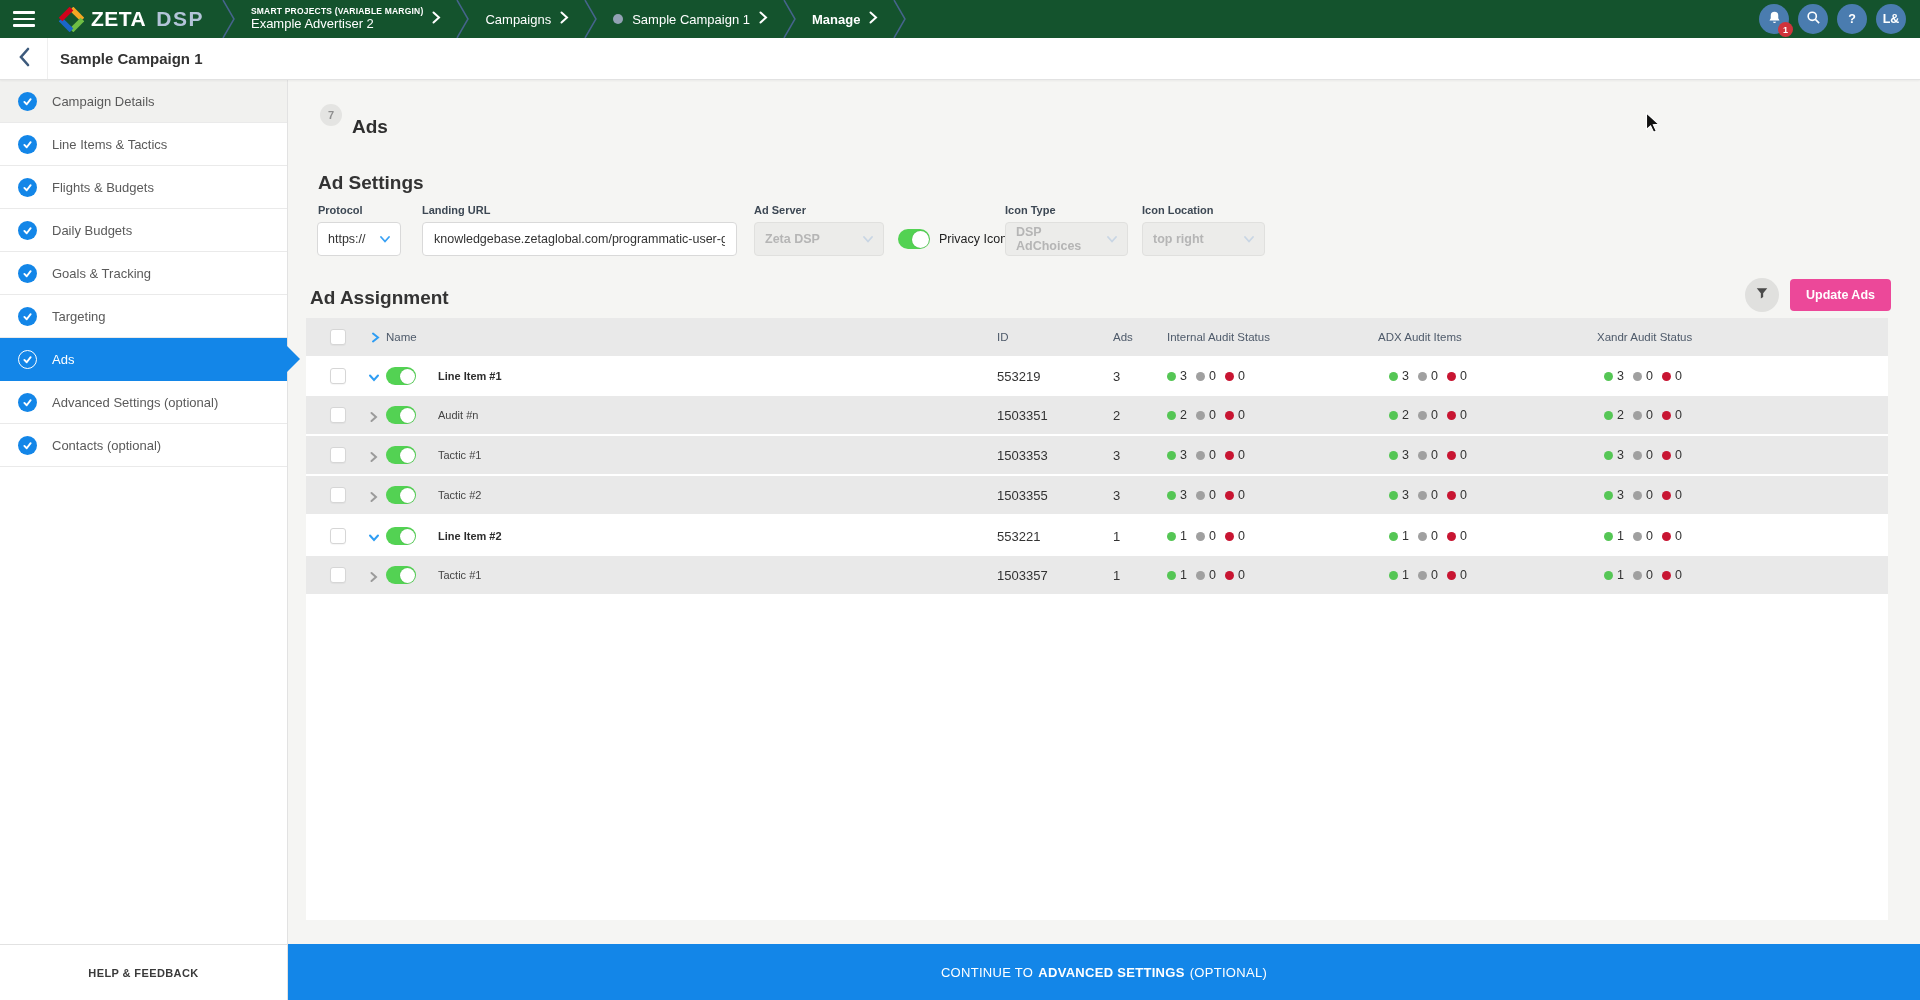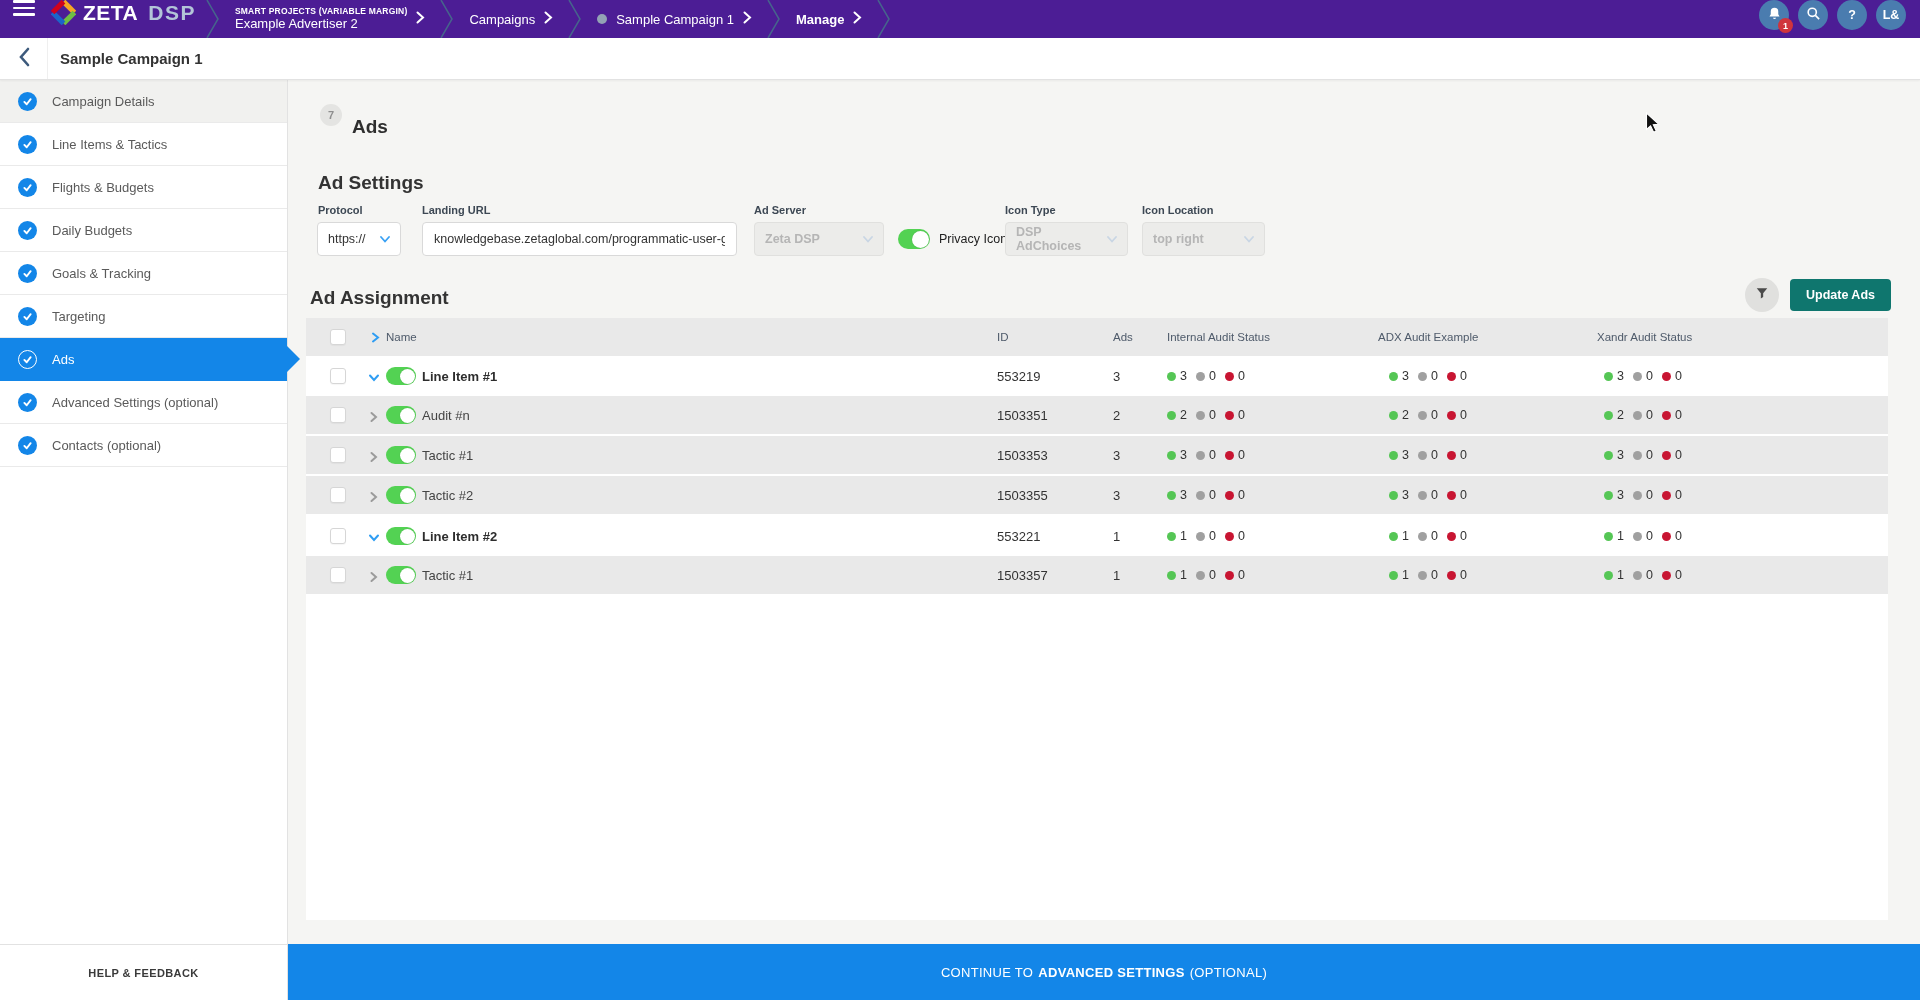--- a/index.html
+++ b/index.html
@@ -4,22 +4,22 @@
 <style>
   * { box-sizing: border-box; }
   html,body { margin:0; padding:0; }
   body {
     width:1920px; height:1000px; position:relative; overflow:hidden;
     background:#f5f5f3; font-family:"Liberation Sans", sans-serif;
     -webkit-font-smoothing:antialiased;
   }
 
   
-  .topbar { position:absolute; top:0; left:0; right:0; height:38px; background:#4c1d95;
-            display:flex; align-items:flex-start; z-index:40; }
+  .topbar { position:absolute; top:0; left:0; right:0; height:38px; background:#14532d;
+            display:flex; align-items:center; z-index:40;gap:8px; }
   .hamburger { width:22px; margin-left:13px; display:flex; flex-direction:column; gap:4px; cursor:pointer; }
   .hamburger i { display:block; height:2.5px; background:#fff; border-radius:1px; }
   .logo { display:flex; align-items:center; margin-left:16px; }
   .logo svg { display:block; }
   .logo-zeta { color:#fff; font-weight:bold; font-size:21px; letter-spacing:.5px; margin-left:7px; }
   .logo-dsp  { color:#b3c4d8; font-size:21px; font-weight:600; letter-spacing:1.5px; margin-left:10px; }
   .crumbs { display:flex; align-items:stretch; height:100%; margin-left:10px; }
   .crumb-sep { display:flex; align-items:center; }
   .crumb { display:flex; align-items:center; gap:9px; padding:0 15px; color:#fff; cursor:pointer; }
   .crumb-stack { display:flex; flex-direction:column; justify-content:center; line-height:1.25; }
@@ -84,39 +84,39 @@
   .text-input { position:absolute; top:142px; height:34px; background:#fff; border:1px solid #d9d9d9;
                 border-radius:4px; padding:0 11px; font-size:12.5px; color:#333; font-family:inherit; }
   .toggle { position:absolute; border-radius:10px; background:#53d253; cursor:pointer; }
   .toggle .knob { position:absolute; background:#fff; border-radius:50%; box-shadow:0 0 1px rgba(0,0,0,.25); }
   .privacy-toggle { left:610px; top:149px; width:32px; height:20px; }
   .privacy-toggle .knob { width:17px; height:17px; top:1.5px; right:1.5px; }
   .privacy-label { position:absolute; left:651px; top:152px; font-size:12.5px; color:#222; font-weight:500; }
 
   .filter-btn { position:absolute; left:1457px; top:198px; width:34px; height:34px; border-radius:50%;
                 background:#e0e0de; display:flex; align-items:center; justify-content:center; cursor:pointer; }
-  .update-btn { position:absolute; left:1502px; top:199px; height:32px; background:#0f766e; color:#fff;
+  .update-btn { position:absolute; left:1502px; top:199px; height:32px; background:#ec4899; color:#fff;
                 border:none; border-radius:4px; font-weight:bold; font-size:12.5px; font-family:inherit;
                 padding:0 16px; }
 
   
   .table-card { position:absolute; left:18px; top:238px; width:1582px; height:602px; background:#fff; }
   .thead { position:absolute; top:0; left:0; right:0; height:38px; background:#e9e9e9; }
   .thead .th { position:absolute; top:0; height:38px; display:flex; align-items:center;
                font-size:11.5px; color:#4e5a6a; font-weight:500; }
   .trow { position:absolute; left:0; right:0; height:40px; }
   .trow.gray { background:#e9e9e9; border-bottom:2px solid #fff; }
   .trow.white { background:#fff; }
   .cell { position:absolute; top:0; height:100%; display:flex; align-items:center; }
   .cb { position:absolute; left:24px; top:50%; margin-top:-8px; width:16px; height:16px; background:#fff;
         border:1px solid #d6d6d6; border-radius:3px; cursor:pointer; box-shadow:0 1px 1px rgba(0,0,0,.04); }
   .chev { position:absolute; left:62px; top:50%; margin-top:-6px; width:12px; height:12px; cursor:pointer; }
   .row-toggle { position:absolute; left:80px; top:50%; margin-top:-9px; width:30px; height:18px; border-radius:9px; }
   .row-toggle .knob { width:15px; height:15px; top:1.5px; right:1.5px; }
-  .rname { position:absolute; left:116px; font-size:13px; color:#444; }
+  .rname { position:absolute; left:132px; font-size:11px; color:#444; }
   .rname.li { font-weight:bold; color:#2d2d2d; }
   .rid  { position:absolute; left:691px; font-size:13px; color:#333; }
   .rads { position:absolute; left:807px; font-size:13px; color:#333; }
   .status { position:absolute; display:flex; align-items:center; height:100%; }
   .grp { display:inline-flex; align-items:center; margin-right:9px; }
   .dot { width:9px; height:9px; border-radius:50%; margin-right:4px; flex:none; }
   .dot.g { background:#55c655; }
   .dot.y { background:#a0a0a0; }
   .dot.r { background:#c81532; }
   .grp b { font-size:12.5px; color:#333; font-weight:normal; }
@@ -324,21 +324,21 @@
       <span class="cb" style="top:11px; margin-top:0;"></span>
       <span class="th" style="left:64px;">
         <svg width="11" height="11" viewBox="0 0 11 11">
             <polyline points="3,1.5 8,5.5 3,9.5" fill="none" stroke="#2e9df3" stroke-width="2" stroke-linecap="round"></polyline>
           </svg>
       </span>
       <span class="th" style="left:80px;">Name</span>
       <span class="th" style="left:691px;">ID</span>
       <span class="th" style="left:807px;">Ads</span>
       <span class="th" style="left:861px;">Internal Audit Status</span>
-      <span class="th" style="left:1072px;">ADX Audit Example</span>
+      <span class="th" style="left:1072px;">ADX Audit Items</span>
       <span class="th" style="left:1291px;">Xandr Audit Status</span>
     </div>
 
     <div class="trow white" style="top:38px;">
       <span class="cb"></span>
       <span class="chev">
         <svg width="12" height="12" viewBox="0 0 12 12">
             <polyline points="2,3.5 6,8 10,3.5" fill="none" stroke="#2e9df3" stroke-width="2" stroke-linecap="round"></polyline>
           </svg>
       </span>

